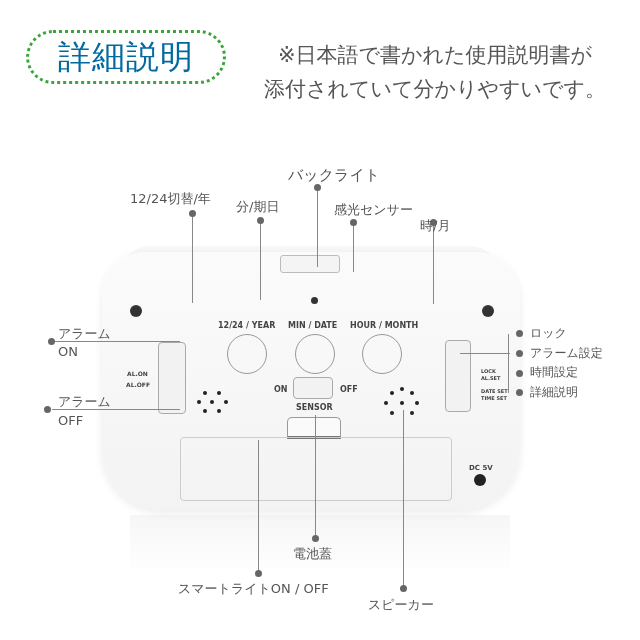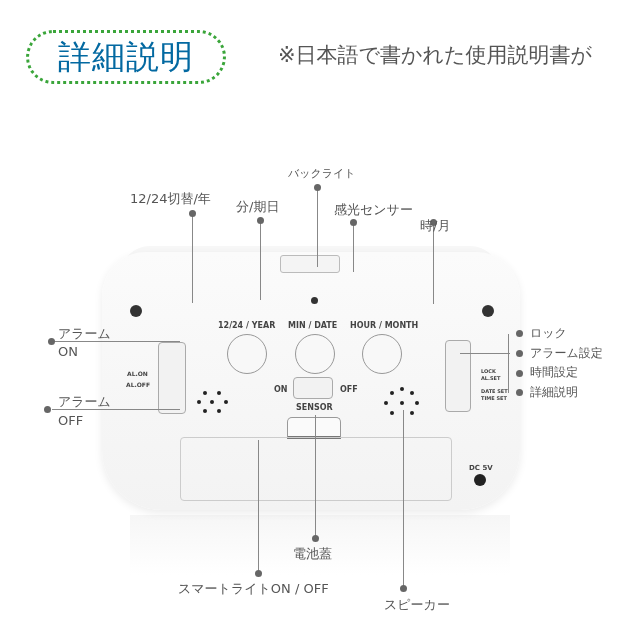--- a/index.html
+++ b/index.html
@@ -23,20 +23,21 @@
   .line{background:#888;}
 </style>
 </head>
 <body>
 
 <div class="abs badge">
   <span>詳細説明</span>
 </div>
 <div class="abs note">
   <div>※日本語で書かれた使用説明書が</div>
+  <div>添付されていて分かりやすいです。</div>
 </div>
 
 <div class="abs reflect"></div>
 <div class="abs bodytop"></div>
 <div class="abs body"></div>
 <div class="abs clip"></div>
 <div class="abs hole" style="left:130px;top:305px;"></div>
 <div class="abs hole" style="left:482px;top:305px;"></div>
 <div class="abs" style="left:311px;top:297px;width:7px;height:7px;border-radius:50%;background:#333;"></div>
 
@@ -105,28 +106,28 @@
 <div class="abs pin" style="left:48px;top:338px;"></div>
 <div class="abs pin" style="left:44px;top:406px;"></div>
 <div class="abs pin" style="left:516px;top:330px;"></div>
 <div class="abs pin" style="left:516px;top:350px;"></div>
 <div class="abs pin" style="left:516px;top:370px;"></div>
 <div class="abs pin" style="left:516px;top:389px;"></div>
 <div class="abs pin" style="left:312px;top:535px;"></div>
 <div class="abs pin" style="left:255px;top:570px;"></div>
 <div class="abs pin" style="left:400px;top:585px;"></div>
 
-<div class="abs callout" style="left:288px;top:166px;font-size:11px;">バックライト</div>
+<div class="abs callout" style="left:288px;top:166px;font-size:15px;">バックライト</div>
 <div class="abs callout" style="left:130px;top:190px;">12/24切替/年</div>
 <div class="abs callout" style="left:236px;top:198px;">分/期日</div>
 <div class="abs callout" style="left:322px;top:201px;margin-left:12px;">感光センサー</div>
 <div class="abs callout" style="left:420px;top:217px;">時/月</div>
 <div class="abs callout" style="left:58px;top:325px;">アラーム</div>
 <div class="abs callout" style="left:58px;top:344px;">ON</div>
 <div class="abs callout" style="left:58px;top:393px;">アラーム</div>
 <div class="abs callout" style="left:58px;top:413px;">OFF</div>
 <div class="abs callout" style="left:530px;top:325px;font-size:12px;">ロック</div>
 <div class="abs callout" style="left:530px;top:345px;font-size:12px;">アラーム設定</div>
 <div class="abs callout" style="left:530px;top:364px;font-size:12px;">時間設定</div>
 <div class="abs callout" style="left:530px;top:384px;font-size:12px;">詳細説明</div>
 <div class="abs callout" style="left:293px;top:545px;">電池蓋</div>
 <div class="abs callout" style="left:178px;top:580px;">スマートライトON / OFF</div>
-<div class="abs callout" style="left:384px;top:596px;">スピーカー</div>
+<div class="abs callout" style="left:368px;top:596px;">スピーカー</div>
 
 </body></html>

